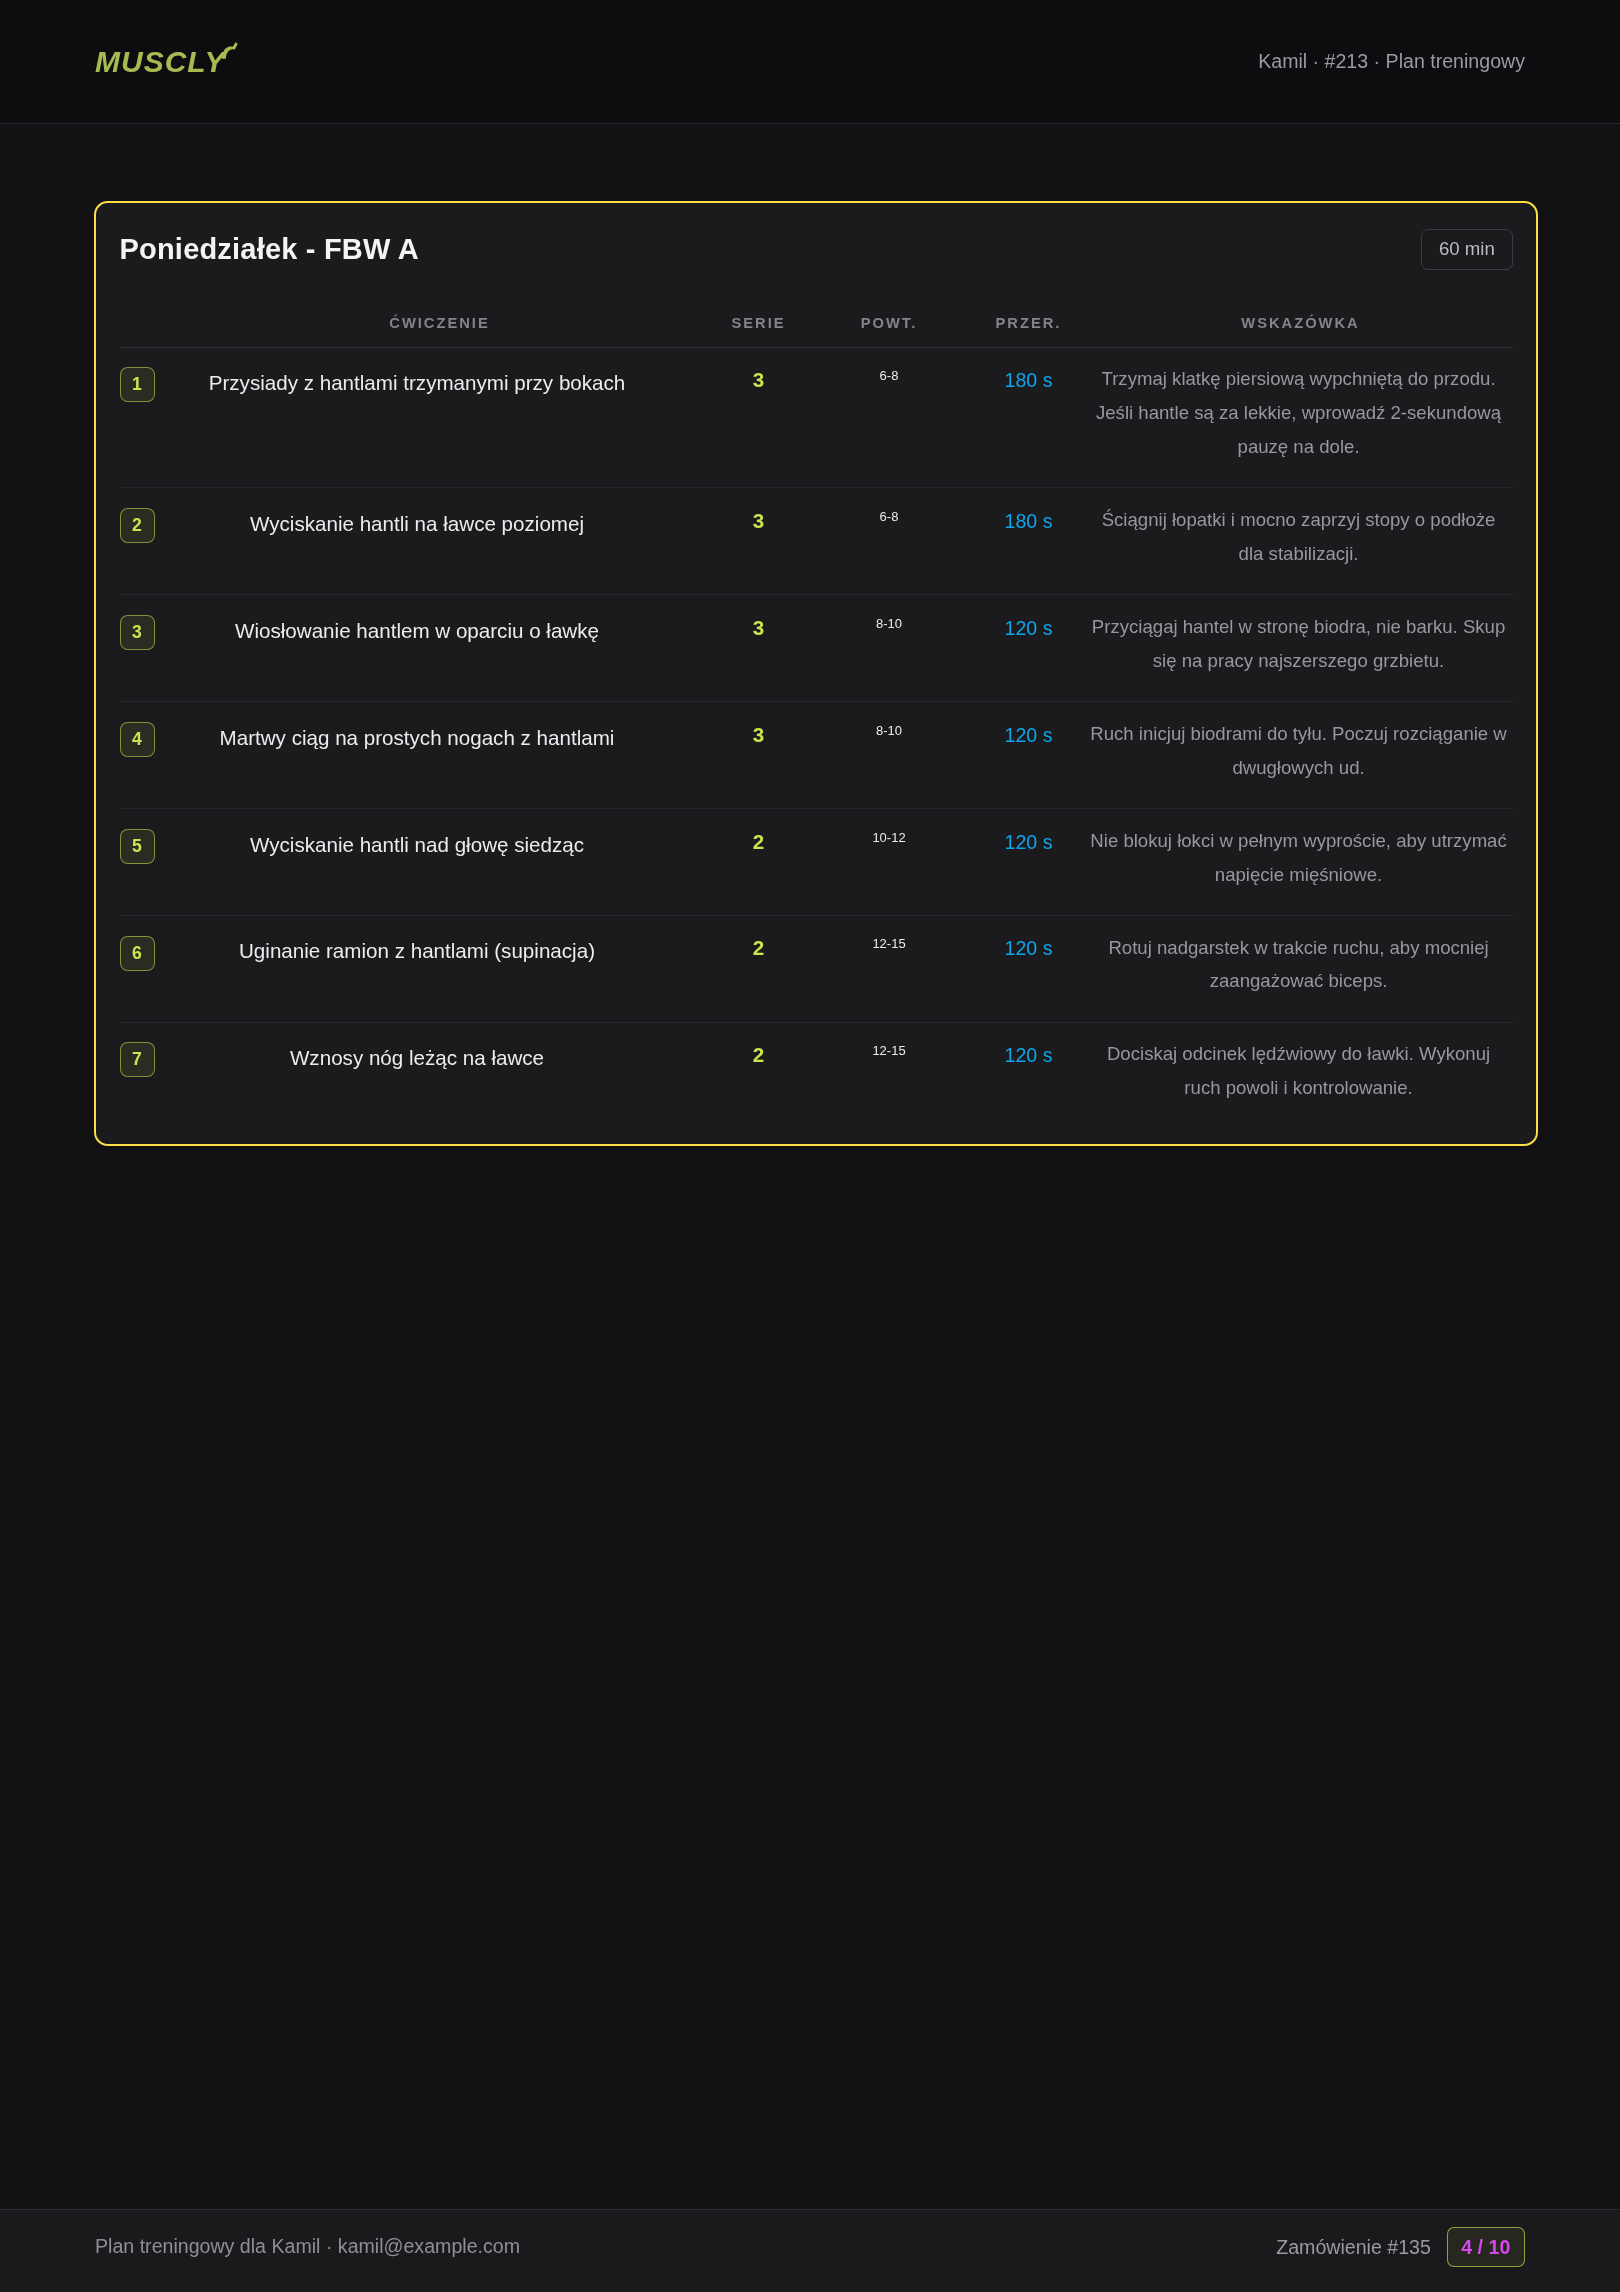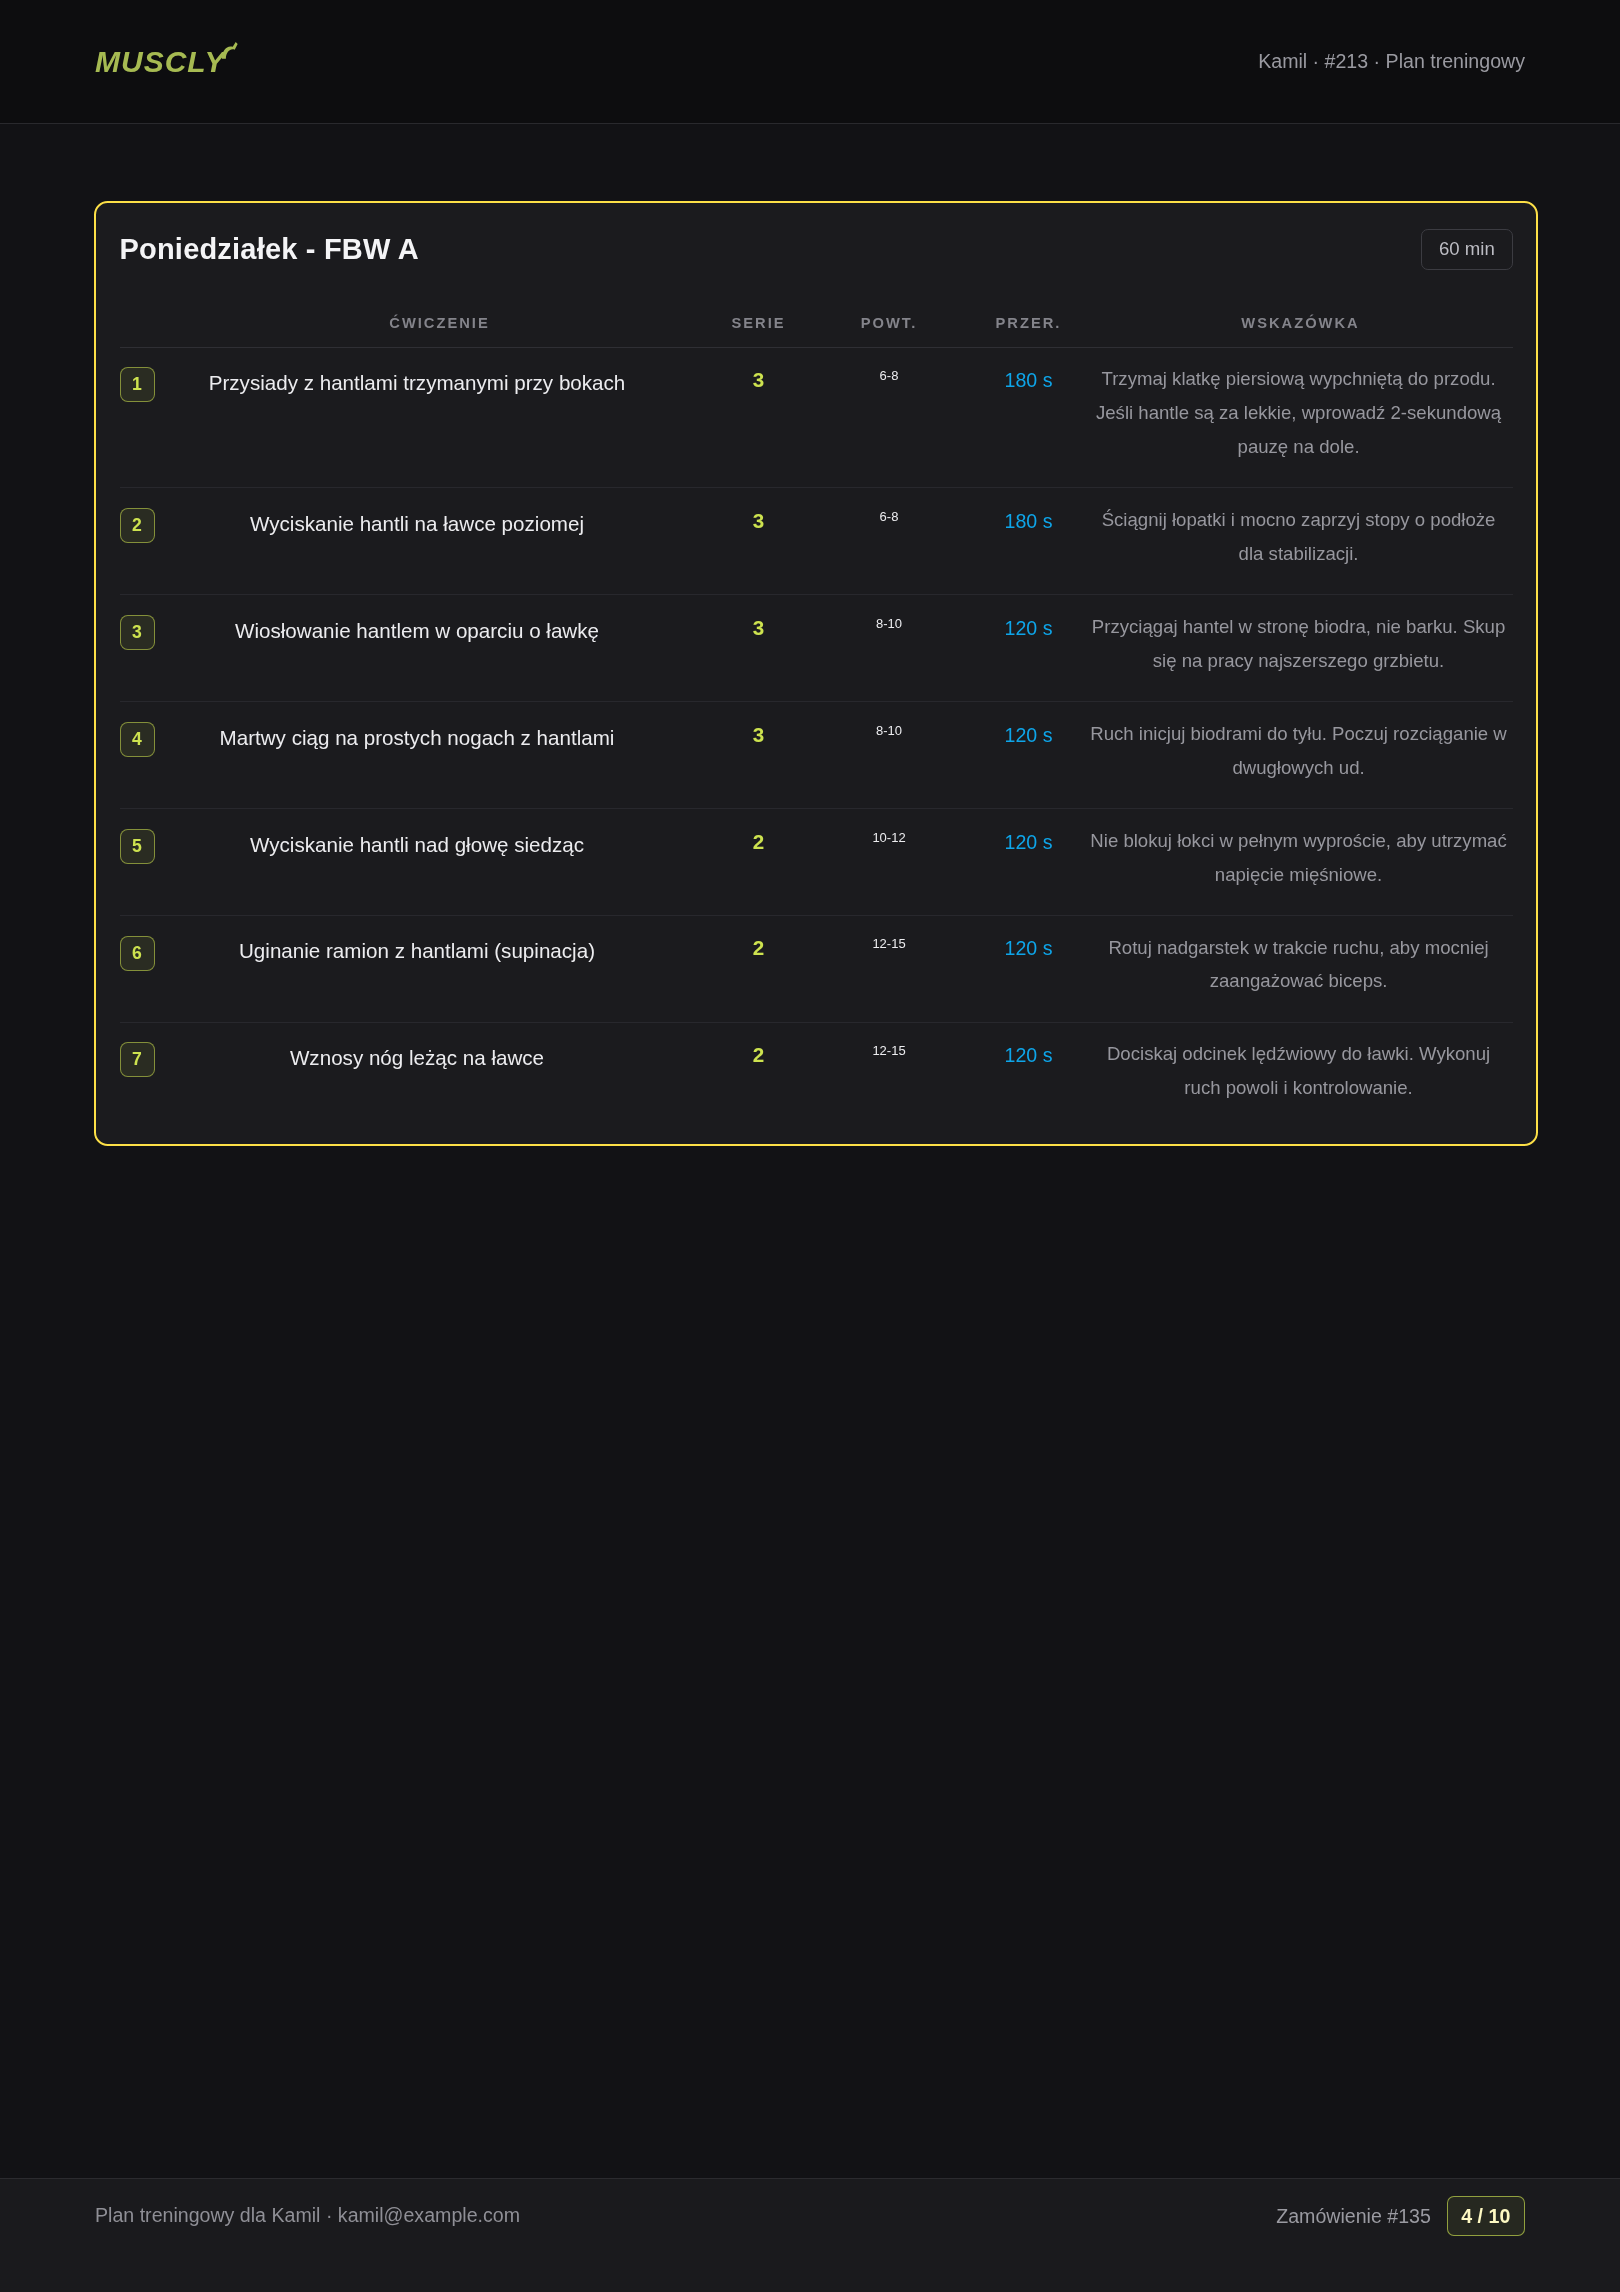--- a/index.html
+++ b/index.html
@@ -54,32 +54,32 @@
     display:flex; align-items:center; justify-content:center;
   }
   .cell-name { font-size:20.6px; color:#ececef; line-height:1.5; padding-right:45px; margin-top:2.9px; }
   .cell-sets { font-size:20.6px; font-weight:bold; color:#cde24f; margin-top:2.9px; }
   .cell-reps { font-size:13px; color:#ececef; margin-top:2.9px; }
   .cell-rest { font-size:19.6px; color:#0ea5e9; margin-top:3.9px; }
   .cell-tip  { font-size:18.6px; color:#97979e; line-height:1.82; padding-right:3.9px; margin-top:-2.9px; }
 
   
   .footer {
-    position:absolute; left:0; right:0; bottom:0; height:115px;
+    position:absolute; left:0; right:0; bottom:0; height:84px;
     background:#1a1a1d; border-top:1px solid #2b2b2f;
     display:flex; justify-content:space-between; align-items:flex-start;
     padding:24.5px 95px 0;
   }
   .footer-left { font-size:19.6px; color:#8f8f96; }
   .footer-right { display:flex; align-items:center; gap:15.7px; margin-top:-7.8px; }
   .order-label { font-size:19.6px; color:#9a9aa1; }
   .page-badge {
     border:1px solid rgba(205,226,79,.65); background:rgba(205,226,79,.07);
     border-radius:6.9px; padding:7.8px 13.7px;
-    color:#fef9c3; font-weight:bold; font-size:19.6px;
+    color:#d946ef; font-weight:bold; font-size:19.6px;
   }
 </style>
 </head>
 <body>
 
 <div class="page">
 
   <div class="header">
     <div class="logo">
       <span>MUSCLY</span>

